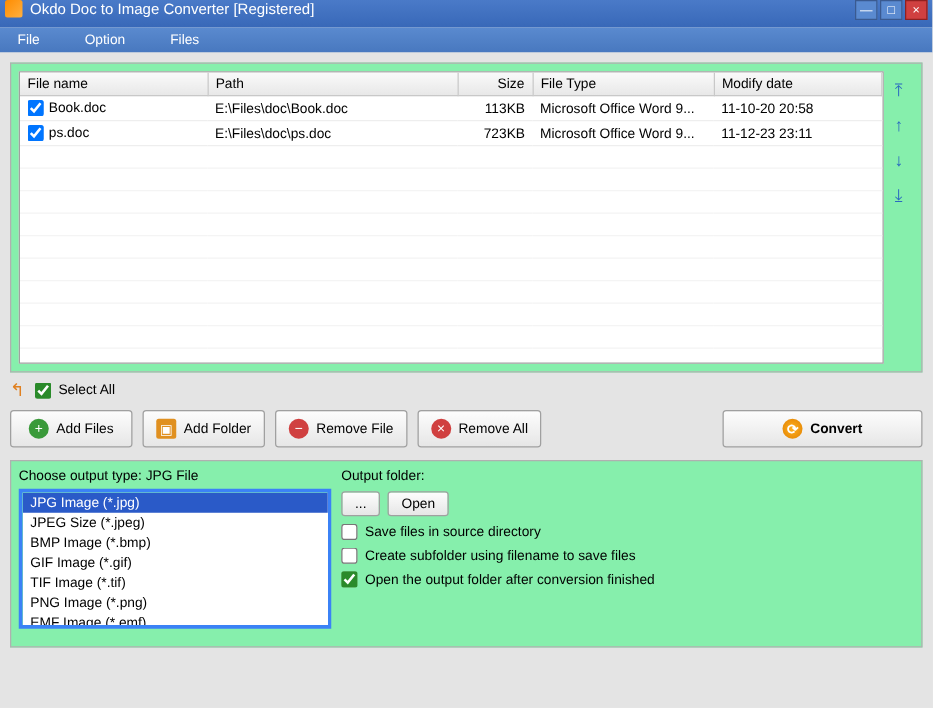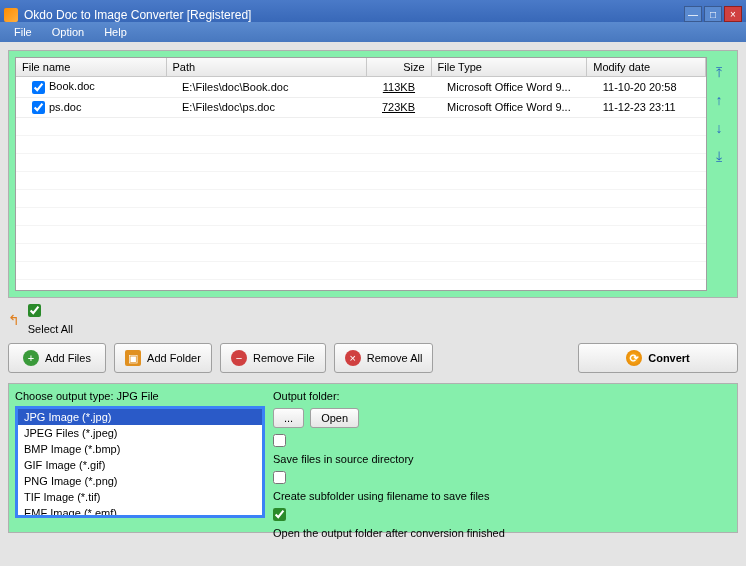--- a/index.html
+++ b/index.html
@@ -1,40 +1,40 @@
 <!DOCTYPE html>
 <html><head>
 <meta charset="utf-8">
 <style>
 * { box-sizing: border-box; margin: 0; padding: 0; font-family: Tahoma, sans-serif; font-size: 11px; }
 body { background: #e8e8e8; width: 746px; height: 566px; overflow: hidden; }
 
-.titlebar { background: linear-gradient(#4a7ac8, #3868b8); height: 22px; display: flex; align-items: flex-end; padding: 0 4px; color: #fff; }
+.titlebar { background: linear-gradient(#4a7ac8, #3868b8); height: 22px; display: flex; align-items: flex-start; padding: 0 4px; color: #fff; }
 .titlebar .app-icon { width: 14px; height: 14px; background: linear-gradient(135deg, #ff8c00, #ffb040); border-radius: 2px; margin-right: 6px; }
 .titlebar .title { flex: 1; font-size: 12px; }
 .titlebar .win-btns { display: flex; gap: 2px; }
 .titlebar .win-btn { width: 18px; height: 16px; background: #5a8ad0; border: 1px solid #3a5a90; display: flex; align-items: center; justify-content: center; font-size: 10px; cursor: pointer; }
 .titlebar .win-btn.close { background: #d04040; border-color: #902020; }
 
-.menubar { background: linear-gradient(#5a8acf, #4878bf); height: 20px; display: flex; align-items: center; padding: 0 6px; gap: 4px; }
+.menubar { background: linear-gradient(#5a8acf, #4878bf); height: 20px; display: flex; align-items: center; padding: 0 6px; gap: 20px; }
 .menubar .menuitem { color: #fff; padding: 2px 8px; cursor: pointer; }
 
 .content { background: #e4e4e4; padding: 8px; height: 524px; }
 
 .panel { background: #86efac; border: 1px solid #b0b0b0; padding: 6px; }
 .file-panel { height: 248px; display: flex; }
 .table-wrap { flex: 1; background: #fff; border: 1px solid #a0a0a0; overflow: hidden; }
 .side-arrows { width: 24px; display: flex; flex-direction: column; align-items: center; justify-content: flex-start; gap: 10px; padding-top: 6px; }
 .arrow-btn { width: 18px; height: 18px; display: flex; align-items: center; justify-content: center; color: #2a6ac0; font-size: 14px; cursor: pointer; }
 
 table { width: 100%; border-collapse: collapse; }
 th { background: linear-gradient(#fafafa, #e8e8e8); border-right: 1px solid #c8c8c8; border-bottom: 1px solid #c8c8c8; text-align: left; padding: 3px 6px; font-weight: normal; }
 th.size { text-align: right; }
-td { border-bottom: 1px solid #eee; padding: 3px 16px; white-space: nowrap; overflow: hidden; text-overflow: ellipsis; }
-td.size { text-align: right; text-decoration: underline; }
+td { border-bottom: 1px solid #eee; padding: 3px 6px; white-space: nowrap; overflow: hidden; text-overflow: ellipsis; }
+td.size { text-align: right; }
 td.check input { margin-right: 4px; vertical-align: middle; }
 tr.empty td { height: 18px; border-bottom: 1px solid #f4f4f4; }
 
 .below-table { display: flex; align-items: center; gap: 8px; margin: 6px 0 8px; }
 .folder-up { color: #e08020; font-size: 14px; cursor: pointer; }
 
 .btn-row { display: flex; gap: 8px; margin-bottom: 10px; }
 .btn { background: linear-gradient(#fdfdfd, #e6e6e6); border: 1px solid #a0a0a0; border-radius: 3px; padding: 6px 10px; display: flex; align-items: center; gap: 6px; cursor: pointer; min-width: 98px; justify-content: center; }
 .btn.convert { min-width: 160px; margin-left: auto; font-weight: bold; }
 .btn .ico { width: 16px; height: 16px; border-radius: 50%; display: flex; align-items: center; justify-content: center; color: #fff; font-size: 11px; }
@@ -48,21 +48,21 @@
 .output-type .label-row { margin-bottom: 4px; }
 .listbox-wrap { position: relative; height: 112px; }
 .listbox { width: 100%; height: 112px; border: 3px solid #3b82f6; background: #fff; overflow-y: auto; }
 .listbox .opt { padding: 2px 6px; cursor: pointer; }
 .listbox .opt.selected { background: #2a5ac8; color: #fff; }
 
 .output-right { flex: 1; display: flex; flex-direction: column; gap: 6px; }
 .path-row { display: flex; gap: 6px; align-items: center; }
 .path-row input[type=text] { flex: 1; border: 1px solid #888; padding: 3px 4px; background: #fff; }
 .small-btn { background: linear-gradient(#fdfdfd, #e6e6e6); border: 1px solid #a0a0a0; border-radius: 3px; padding: 3px 10px; cursor: pointer; }
-.check-row { display: flex; align-items: flex-start; gap: 6px; flex-direction: column; }
+.check-row { display: flex; align-items: center; gap: 6px; }
 .check-row input { accent-color: #2a8a2a; }
 .more-params-row { display: flex; }
 .more-params-row .btn { margin-left: auto; min-width: 150px; }
 .gear { width: 14px; height: 14px; border-radius: 50%; background: radial-gradient(#ccc,#888); }
 </style>
 </head>
 <body>
 
 <div class="titlebar">
   <div class="app-icon"></div>
@@ -70,21 +70,21 @@
   <div class="win-btns">
     <div class="win-btn">—</div>
     <div class="win-btn">□</div>
     <div class="win-btn close">×</div>
   </div>
 </div>
 
 <div class="menubar">
   <div class="menuitem">File</div>
   <div class="menuitem">Option</div>
-  <div class="menuitem">Help</div>
+  <div class="menuitem">Files</div>
 </div>
 
 <div class="content">
   <div class="panel file-panel">
     <div class="table-wrap">
       <table>
         <colgroup>
             <col style="width:150px">
             <col style="width:200px">
             <col style="width:60px">
@@ -189,25 +189,25 @@
 
   <div class="panel bottom-panel">
     <div class="output-type">
       <div class="label-row">
         <span>Choose output type:</span>
         <span>JPG File</span>
       </div>
       <div class="listbox-wrap">
         <div class="listbox" id="listbox">
             <div class="opt selected">JPG Image (*.jpg)</div>
-            <div class="opt">JPEG Files (*.jpeg)</div>
+            <div class="opt">JPEG Size (*.jpeg)</div>
             <div class="opt">BMP Image (*.bmp)</div>
             <div class="opt">GIF Image (*.gif)</div>
+            <div class="opt">TIF Image (*.tif)</div>
             <div class="opt">PNG Image (*.png)</div>
-            <div class="opt">TIF Image (*.tif)</div>
             <div class="opt">EMF Image (*.emf)</div>
           </div>
       </div>
     </div>
 
     <div class="output-right">
       <div>Output folder:</div>
       <div class="path-row">
         <div class="small-btn">...</div>
         <div class="small-btn">Open</div>

